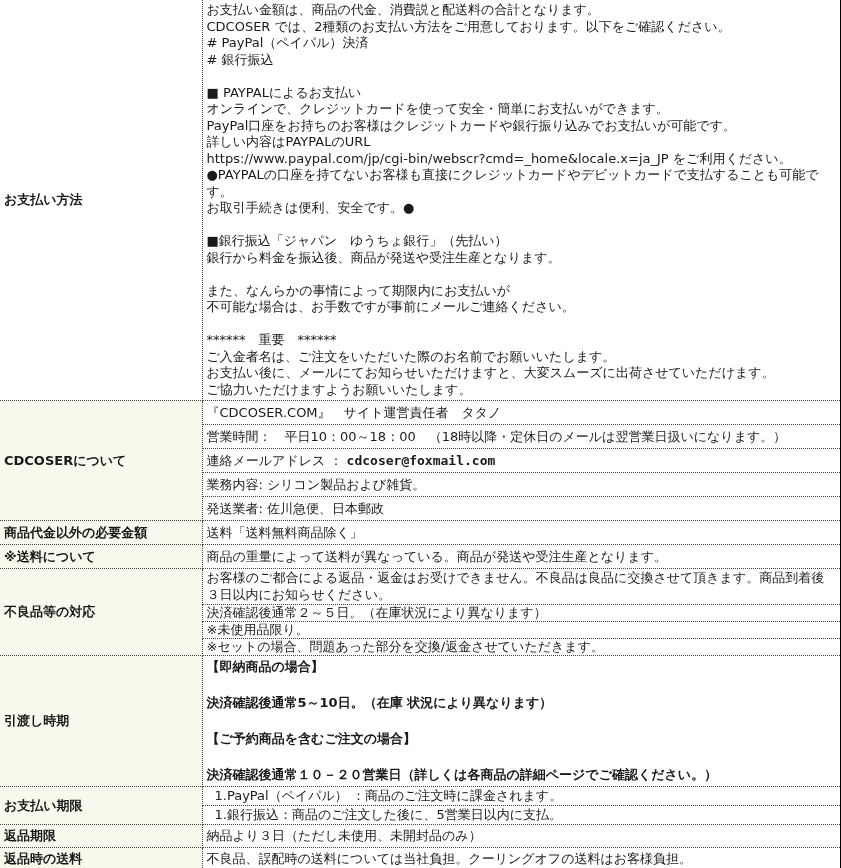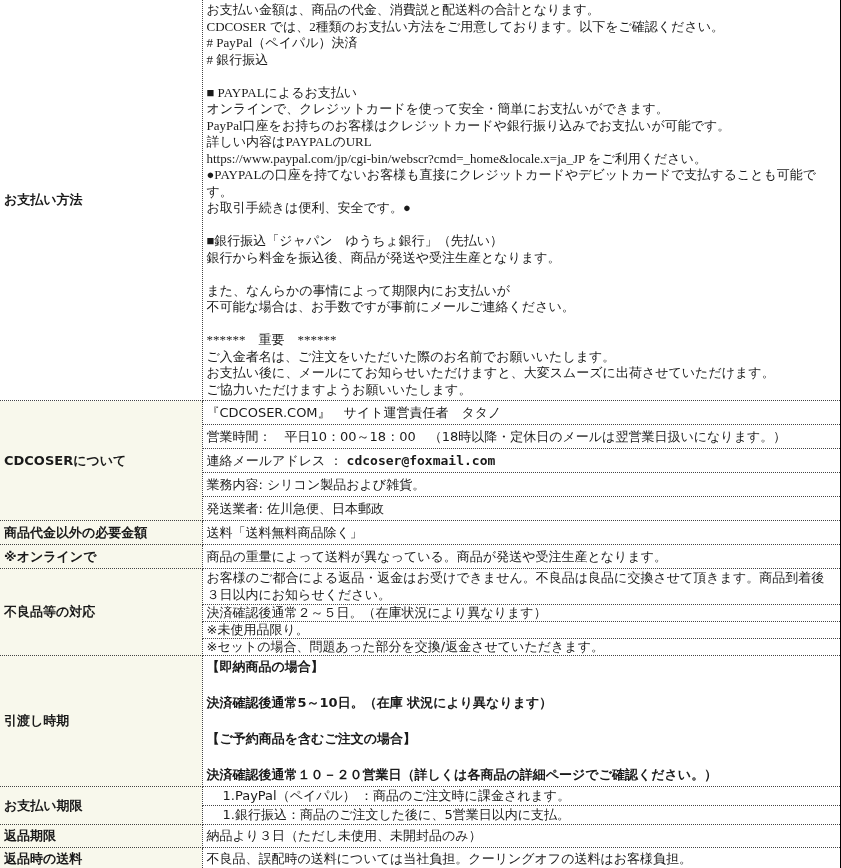--- a/index.html
+++ b/index.html
@@ -31,26 +31,26 @@
     font-size:13px;
     padding:2px 4px;
   }
   th.white{background:#ffffff;}
   td{
     background:#ffffff;
     text-align:left;
     padding:2px 4px;
     line-height:16.5px;
   }
-  td.top{vertical-align:top;font-family:Liberation Serif, serif;}
+  td.top{vertical-align:top;}
   td.h24{height:24px;line-height:16px;}
   td.tight{padding:0 4px;line-height:16px;}
   td.first-sub{padding:1px 4px;line-height:16.5px;vertical-align:top;}
   td.spaced{line-height:18px;padding:2px 4px;vertical-align:middle;font-weight:bold;}
-  td.h19{height:19px;line-height:16px;padding:1px 20px;margin-top:32px;}
+  td.h19{height:19px;line-height:16px;padding:1px 12px;margin-top:32px;}
   td.h20{height:20px;line-height:16px;}
   td.h22{height:22px;line-height:16px;}
   .email{
     font-family:"DejaVu Sans Mono",monospace;
     font-weight:bold;
     font-size:13px;
   }
 </style>
 </head>
 <body>
@@ -132,21 +132,21 @@
       <tr>
         <th>商品代金以外の必要金額</th>
         <td class="h24">
           <div>
               <div>送料「送料無料商品除く」</div>
             </div>
         </td>
       </tr>
 
       <tr>
-        <th>※オンラインで</th>
+        <th>※送料について</th>
         <td class="h24">
           <div>
               <div>商品の重量によって送料が異なっている。商品が発送や受注生産となります。</div>
             </div>
         </td>
       </tr>
 
       <tr>
         <th rowspan="4">不良品等の対応</th>
         <td class="first-sub">

